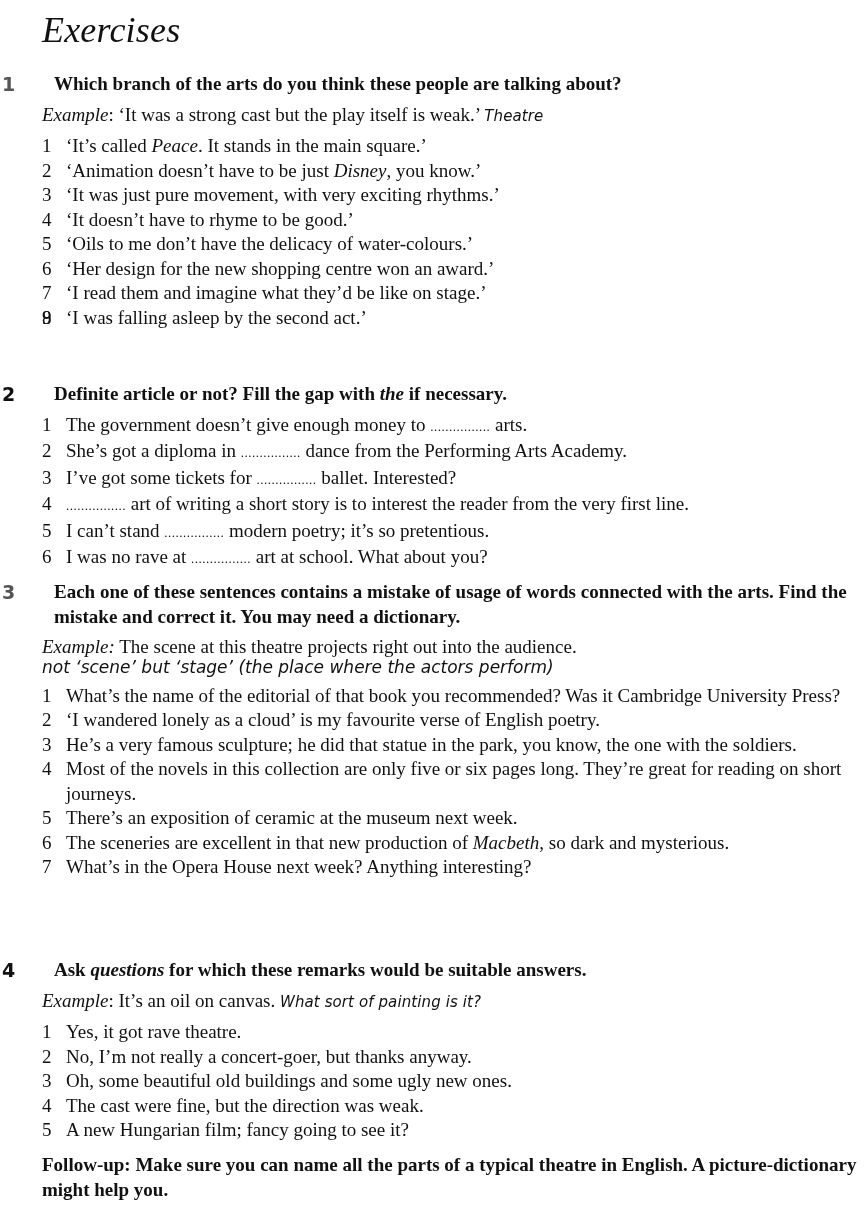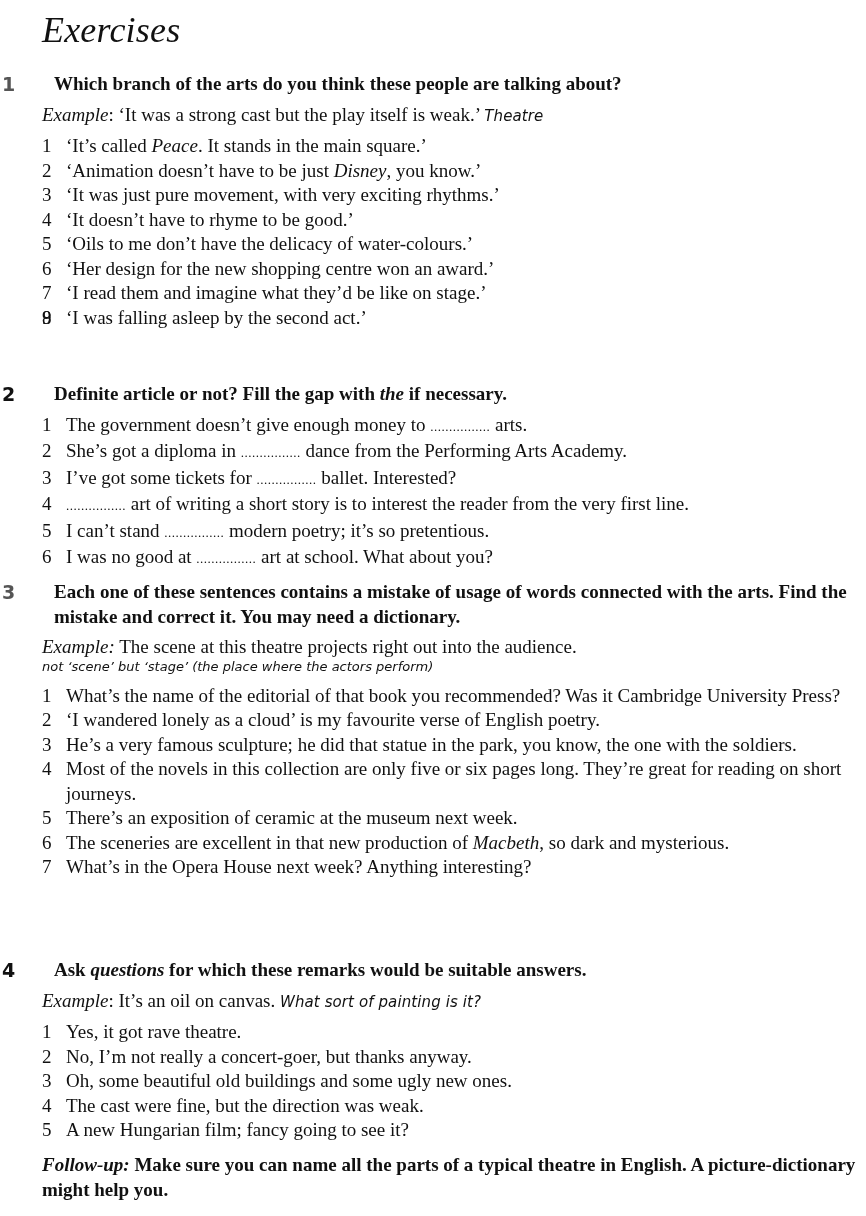--- a/index.html
+++ b/index.html
@@ -81,36 +81,35 @@
     }
     .gap {
       display: inline-block;
       letter-spacing: 0.5px;
       font-size: 13px;
       vertical-align: baseline;
     }
     .answer-note {
       font-family: "DejaVu Sans", sans-serif;
       font-style: italic;
-      font-size: 13px;
+      font-size: 17px;
       line-height: 18px;
       margin: -4px 0 8px 0;
     }
     .followup {
       position: absolute;
       left: 42px;
       top: 1152px;
       width: 815px;
       font-family: "Liberation Serif", serif;
       font-size: 19px;
       line-height: 25px;
       font-weight: bold;
     }
     .followup .lbl {
-      font-style: italic;
     }
     i, .it { font-style: italic; }
   </style>
 </head>
 <body>
 
 <h1 class="page-title">Exercises</h1>
 
 <section class="exercise" style="top:72px;">
   <div class="ex-num grey">1</div>
@@ -136,21 +135,21 @@
 <section class="exercise" style="top:382px;">
   <div class="ex-num">2</div>
   <div class="ex-body">
     <p class="instruction"><span>Definite article or not? Fill the gap with </span><i>the</i><span> if necessary.</span></p>
     <ol class="ex-list">
       <li><span class="n">1</span><span>The government doesn’t give enough money to </span><span class="gap">................</span><span> arts.</span></li>
       <li><span class="n">2</span><span>She’s got a diploma in </span><span class="gap">................</span><span> dance from the Performing Arts Academy.</span></li>
       <li><span class="n">3</span><span>I’ve got some tickets for </span><span class="gap">................</span><span> ballet. Interested?</span></li>
       <li><span class="n">4</span><span></span><span class="gap">................</span><span> art of writing a short story is to interest the reader from the very first line.</span></li>
       <li><span class="n">5</span><span>I can’t stand </span><span class="gap">................</span><span> modern poetry; it’s so pretentious.</span></li>
-      <li><span class="n">6</span><span>I was no good at </span><span class="gap">................</span><span> art at school. What about you?</span></li>
+      <li><span class="n">6</span><span>I was no rave at </span><span class="gap">................</span><span> art at school. What about you?</span></li>
     </ol>
   </div>
 </section>
 
 <section class="exercise" style="top:580px;">
   <div class="ex-num grey">3</div>
   <div class="ex-body">
     <p class="instruction">Each one of these sentences contains a mistake of usage of words connected with the arts. Find the mistake and correct it. You may need a dictionary.</p>
     <p class="example" style="margin-bottom:2px;"><span class="lbl">Example:</span><span> The scene at this theatre projects right out into the audience.</span></p>
     <p class="answer-note">not ‘scene’ but ‘stage’ (the place where the actors perform)</p>

